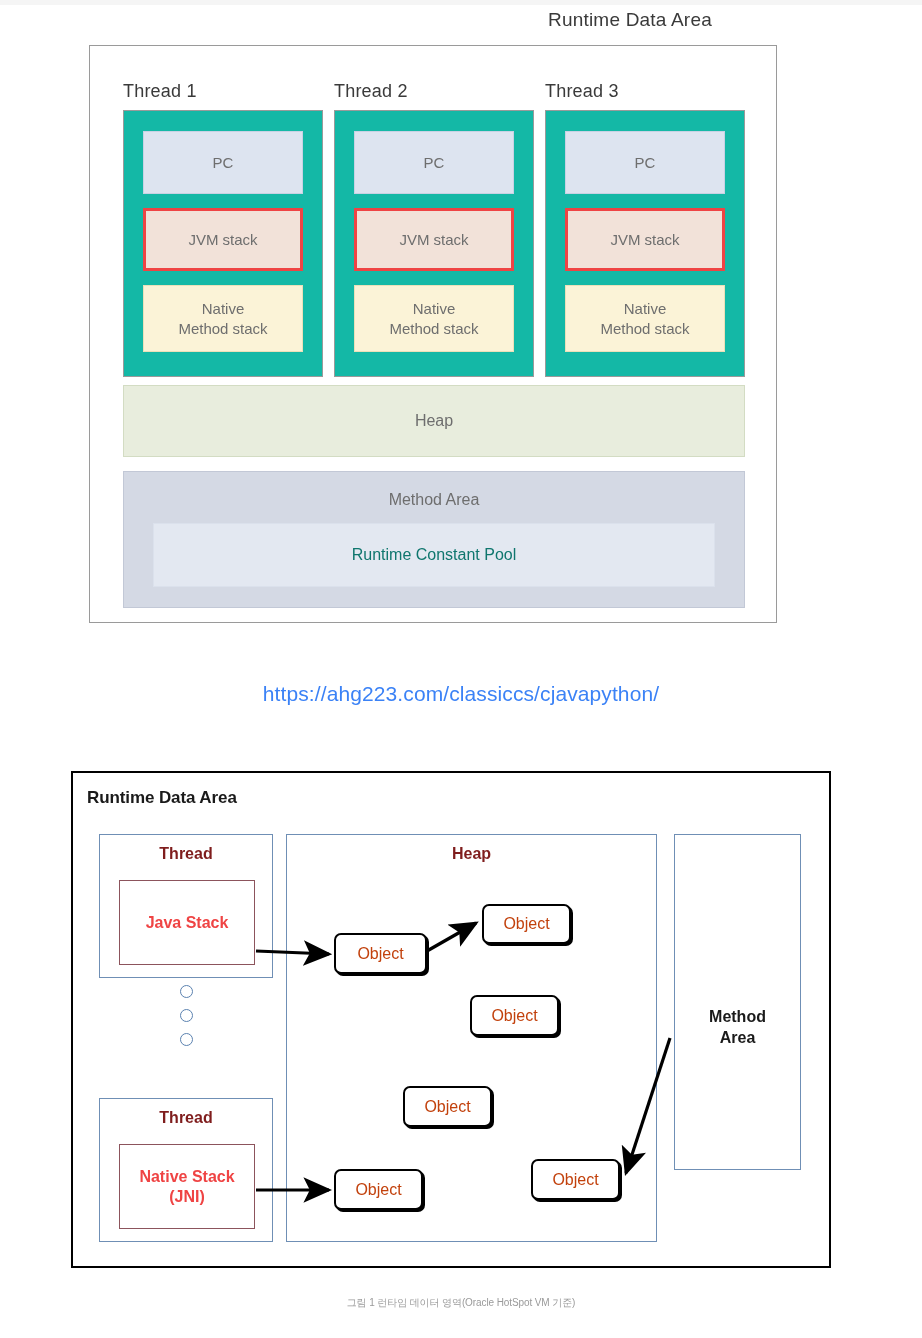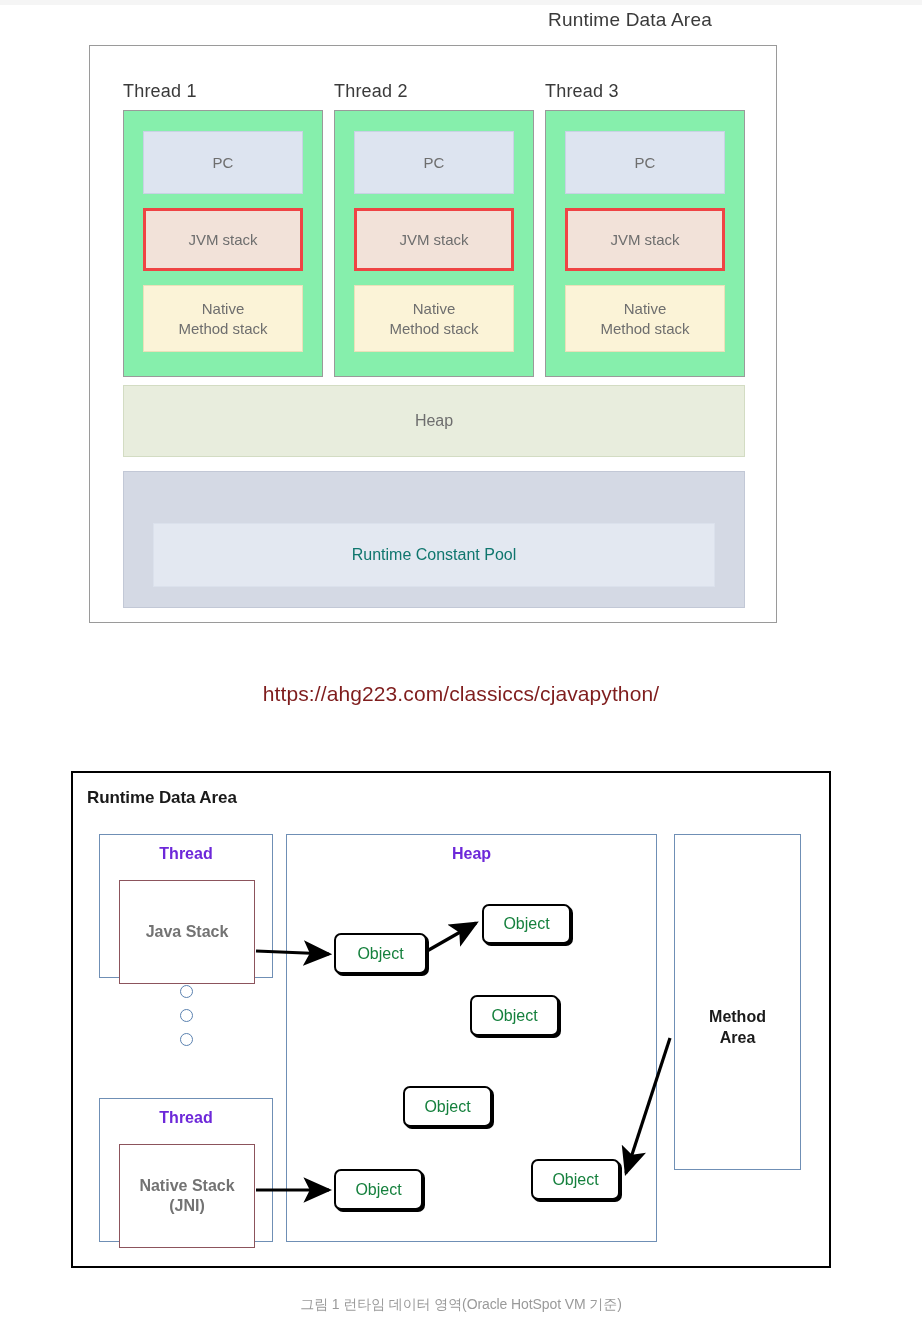--- a/index.html
+++ b/index.html
@@ -61,21 +61,21 @@
   }
   .thread-label {
     text-align: left;
     font-size: 18px;
     color: #3a3a3a;
     margin-bottom: 8px;
     letter-spacing: 0.2px;
   }
   .thread-box {
     border: 1px solid #9a9a9a;
-    background: #86efac;
+    background: #14b8a6;
     height: 267px;
     box-sizing: border-box;
     padding: 20px 19px 0 19px;
   }
   .mem-cell {
     box-sizing: border-box;
     display: flex;
     align-items: center;
     justify-content: center;
     text-align: center;
@@ -136,21 +136,21 @@
   }
 
   
   #url-caption {
     position: absolute;
     left: 0;
     top: 682px;
     width: 922px;
     text-align: center;
     font-size: 21px;
-    color: #7f1d1d;
+    color: #3b82f6;
     letter-spacing: 0.1px;
   }
 
   
   #fig-bottom {
     position: absolute;
     left: 71px;
     top: 771px;
     width: 760px;
     height: 497px;
@@ -171,44 +171,44 @@
   .panel {
     position: absolute;
     border: 1.5px solid #6f8fb5;
     background: #ffffff;
     box-sizing: border-box;
   }
   .panel-label {
     text-align: center;
     font-size: 16px;
     font-weight: bold;
-    color: #6d28d9;
+    color: #7f1d1d;
     padding-top: 10px;
   }
 
   
   #thread-top    { left: 26px; top: 61px;  width: 174px; height: 144px; }
   #thread-bottom { left: 26px; top: 325px; width: 174px; height: 144px; }
 
   .stack-box {
     position: absolute;
     left: 19px;
     top: 45px;
     width: 136px;
-    height: 104px;
+    height: 85px;
     border: 1.5px solid #8c545c;
     background: #ffffff;
     box-sizing: border-box;
     display: flex;
     align-items: center;
     justify-content: center;
     text-align: center;
     font-size: 16px;
     font-weight: bold;
-    color: #737373;
+    color: #ef4444;
     line-height: 1.25;
   }
 
   #heap-panel   { left: 213px; top: 61px; width: 371px; height: 408px; }
   #method-panel { left: 601px; top: 61px; width: 127px; height: 336px; }
   #method-panel-label {
     position: absolute;
     left: 0; right: 0;
     top: 172px;
     text-align: center;
@@ -239,42 +239,42 @@
   .obj {
     position: absolute;
     border: 2.2px solid #000000;
     border-radius: 7px;
     background: #ffffff;
     box-sizing: border-box;
     display: flex;
     align-items: center;
     justify-content: center;
     font-size: 16px;
-    color: #15803d;
+    color: #c2410c;
     box-shadow: 2px 2px 0 0 #000000;
     padding: 9px 6px;
     white-space: nowrap;
   }
 
   #arrow-layer {
     position: absolute;
     left: 0; top: 0;
     width: 760px;
     height: 497px;
     pointer-events: none;
   }
 
   
   #fig2-caption {
     position: absolute;
     left: 0;
     top: 1296px;
     width: 922px;
     text-align: center;
-    font-size: 14px;
+    font-size: 10px;
     color: #9a9a9a;
     letter-spacing: -0.1px;
   }
 </style>
 </head>
 <body>
 
 <div class="page">
 
   <div class="top-strip"></div>
@@ -323,20 +323,21 @@
               <span>Native</span><br>
               <span>Method stack</span>
             </span>
           </div>
         </div>
       </div>
 
       <div id="heap-band">Heap</div>
 
       <div id="method-band">
+        <div id="method-band-label">Method Area</div>
         <div id="rcp-box">Runtime Constant Pool</div>
       </div>
 
     </div>
   </div>
 
   <div id="url-caption">https://ahg223.com/classiccs/cjavapython/</div>
 
   <div id="fig-bottom">
 

